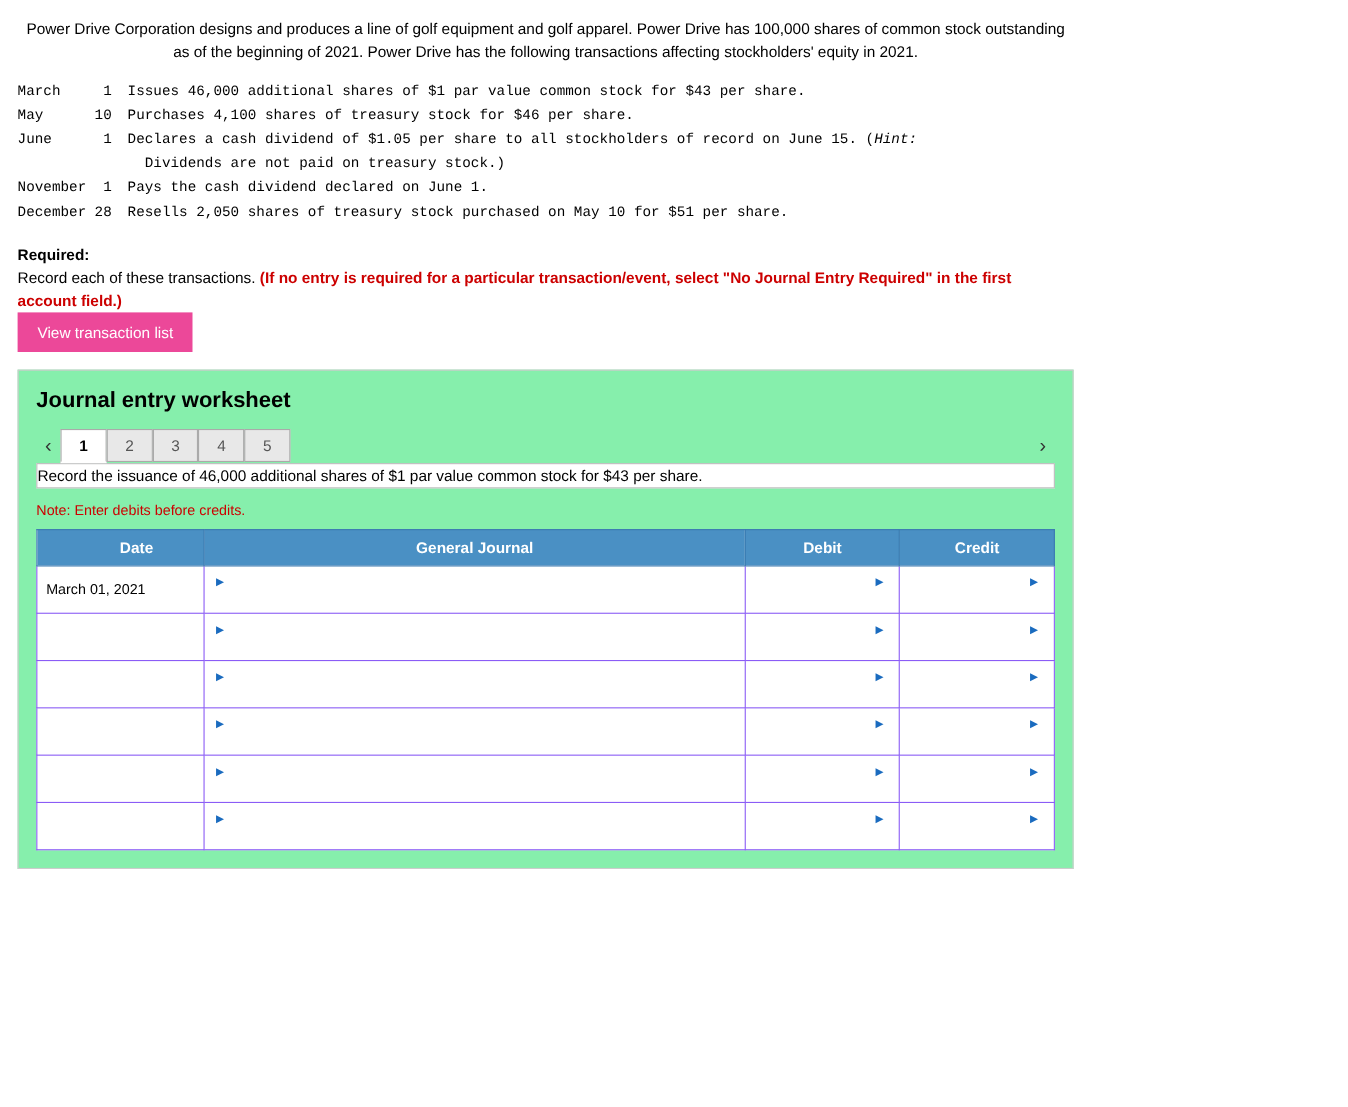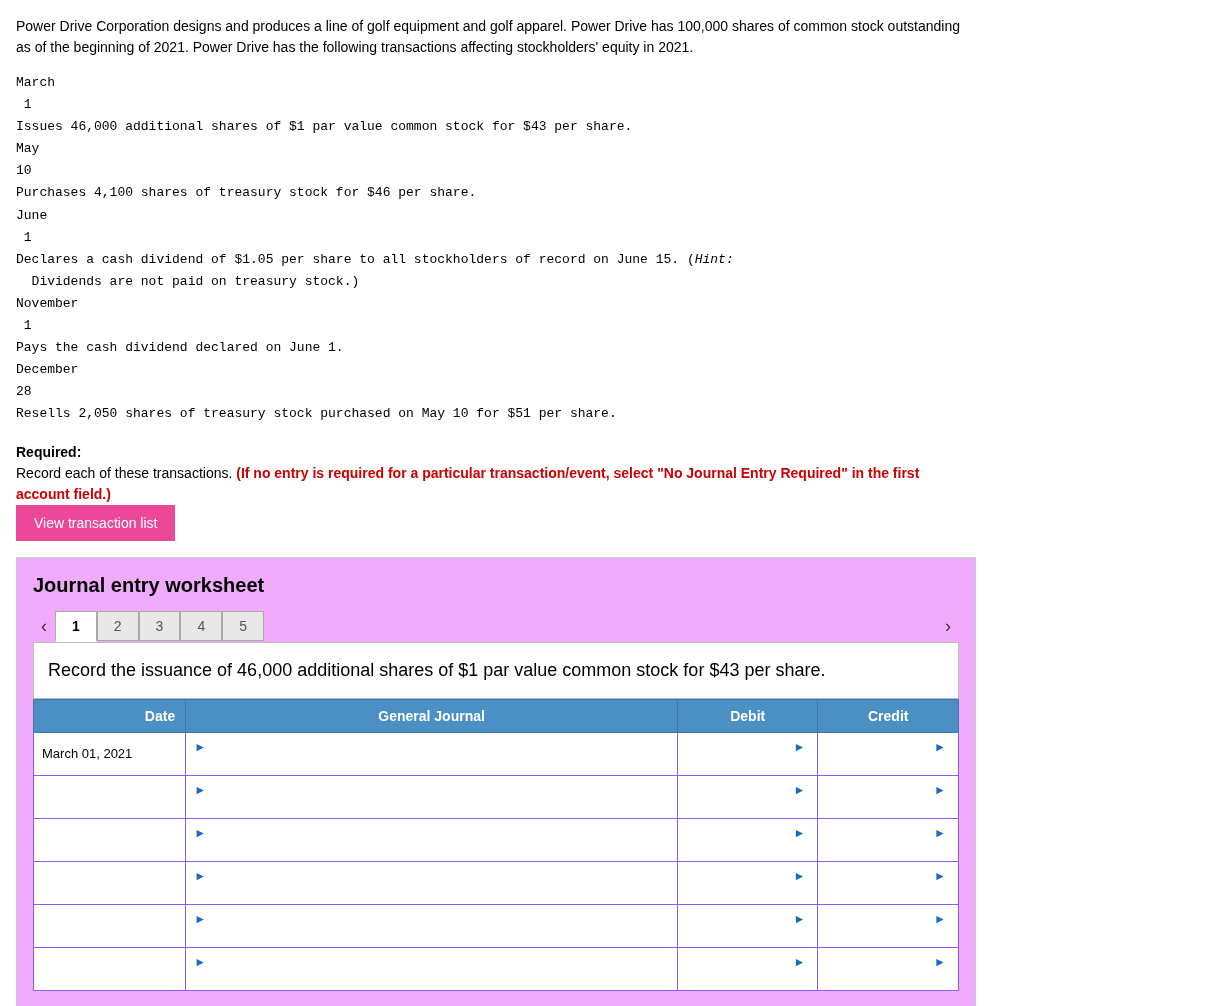--- a/index.html
+++ b/index.html
@@ -8,30 +8,30 @@
       font-size: 14px;
       background: #fff;
       padding: 16px;
       color: #000;
     }
     .intro-text {
       font-size: 14px;
       line-height: 1.5;
       margin-bottom: 14px;
       max-width: 960px;
+      text-align: center;
     }
     .transactions {
       font-family: 'Courier New', monospace;
       font-size: 13px;
       line-height: 1.7;
       margin-bottom: 16px;
     }
     .transactions .row {
       display: flex;
-      flex-direction: column;
     }
     .transactions .month {
       width: 70px;
       flex-shrink: 0;
     }
     .transactions .day {
       width: 30px;
       flex-shrink: 0;
     }
     .transactions .desc {
@@ -57,21 +57,21 @@
       color: #fff;
       border: none;
       padding: 10px 18px;
       font-size: 14px;
       cursor: pointer;
       margin-bottom: 16px;
       display: inline-block;
     }
     .worksheet-container {
       border: 1px solid #ccc;
-      background: #f0abfc;
+      background: #86efac;
       padding: 16px;
       max-width: 960px;
     }
     .worksheet-title {
       font-size: 20px;
       font-weight: bold;
       margin-bottom: 14px;
     }
     .tab-arrow {
       background: none;
@@ -95,23 +95,22 @@
       background: #fff;
       font-weight: bold;
     }
     .tab-item:not(.active) {
       background: #e8e8e8;
       color: #555;
     }
     .instruction-box {
       border: 1px solid #bbb;
       background: #fff;
-      padding: 14px;
-      margin-bottom: 0;
-      font-size: 18px;
+      margin-bottom: 12px;
+      font-size: 14px;
       line-height: 1.5;
     }
     .note-text {
       color: #cc0000;
       font-size: 13px;
       margin-bottom: 10px;
     }
     .journal-table {
       width: 100%;
       border-collapse: collapse;
@@ -120,21 +119,21 @@
     .journal-table thead tr th {
       background-color: #4a90c4;
       color: #fff;
       font-weight: bold;
       font-size: 14px;
       padding: 8px 10px;
       border: 1px solid #3a7ab0;
       text-align: center;
     }
     .journal-table thead tr th:first-child {
-      text-align: right;
+      text-align: center;
       padding-left: 39px;
     }
     .journal-table tbody tr td {
       border: 1px solid #8b5cf6;
       padding: 6px 8px;
       height: 32px;
       vertical-align: middle;
       font-size: 13px;
     }
     .journal-table tbody tr td:first-child {
@@ -244,20 +243,21 @@
       <div class="tab-item">4</div>
       <div class="tab-item">5</div>
     </div>
     <button class="tab-arrow right-arrow">›</button>
   </div>
 
   <div class="instruction-box">
     <span>Record the issuance of 46,000 additional shares of $1 par value common stock for $43 per share.</span>
   </div>
 
+  <div class="note-text">Note: Enter debits before credits.</div>
 
   <table class="journal-table">
     <thead>
       <tr>
         <th>Date</th>
         <th>General Journal</th>
         <th>Debit</th>
         <th>Credit</th>
       </tr>
     </thead>

